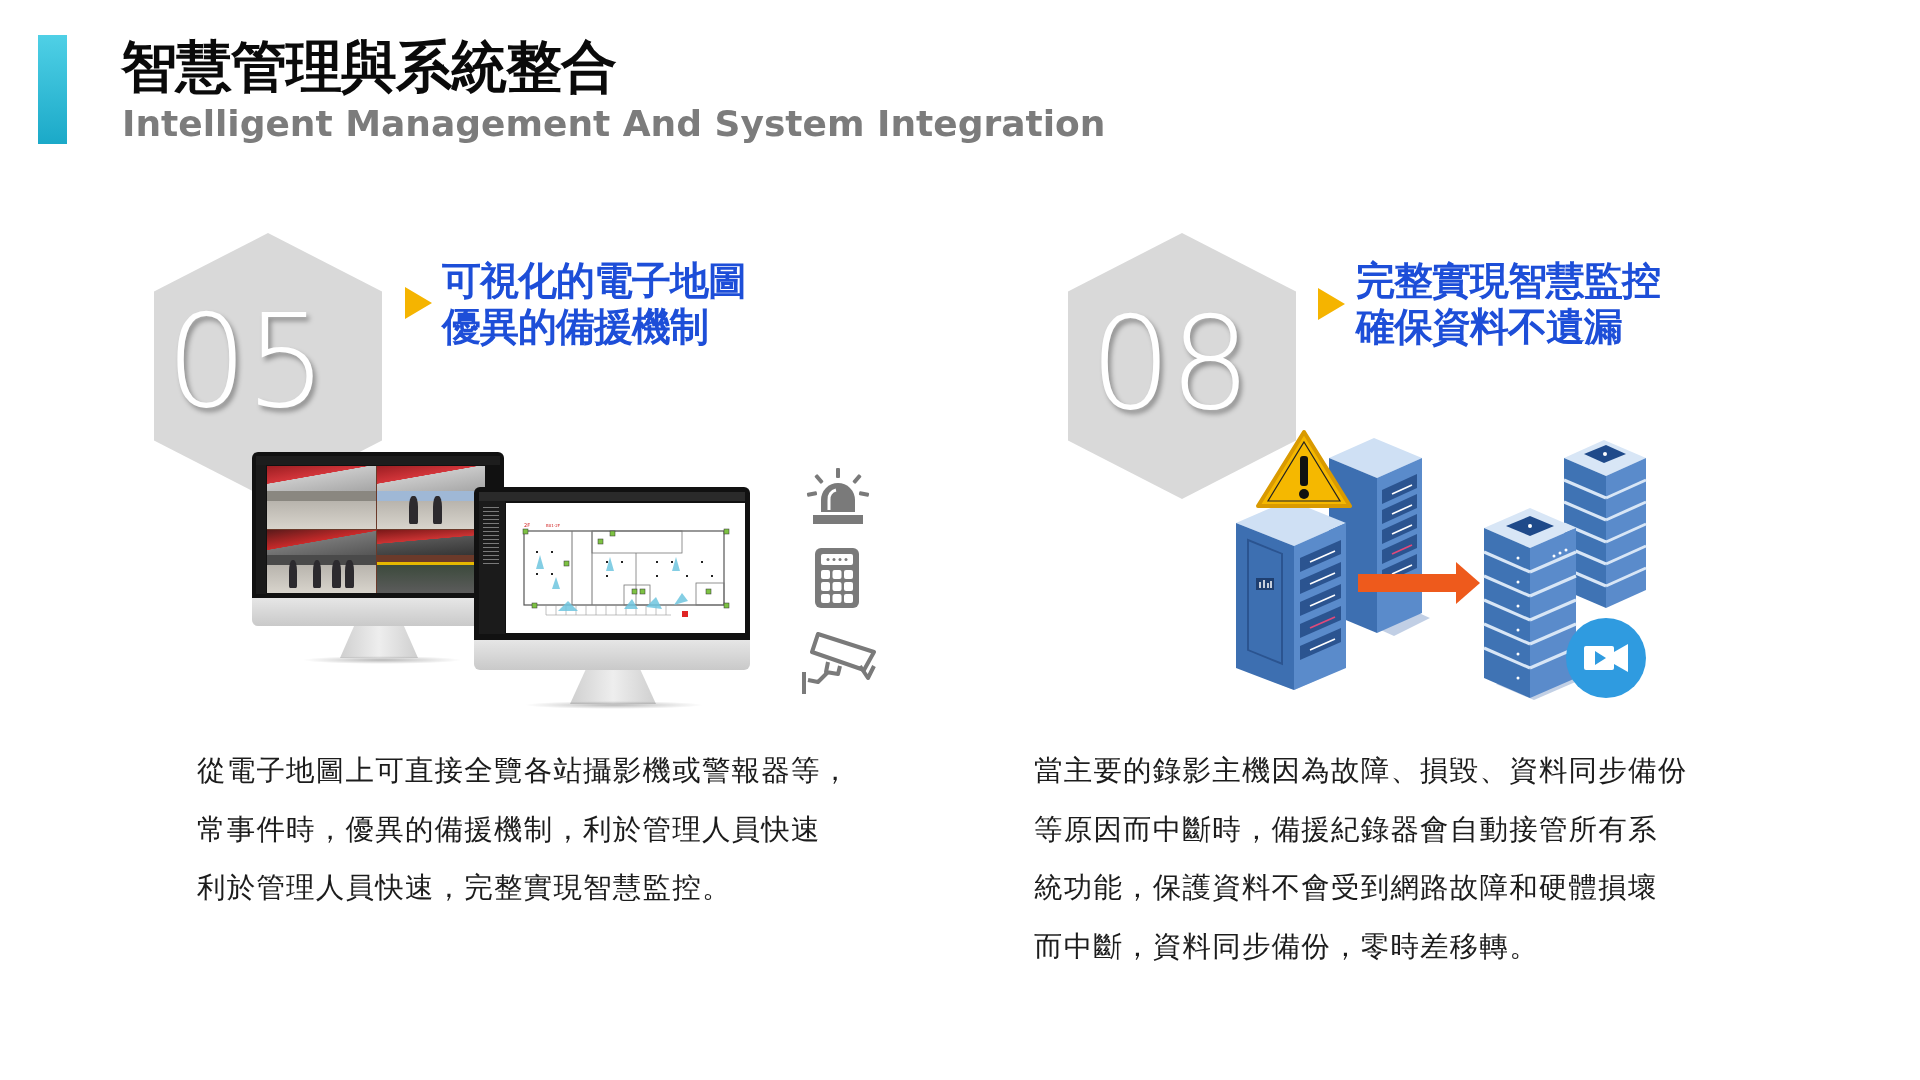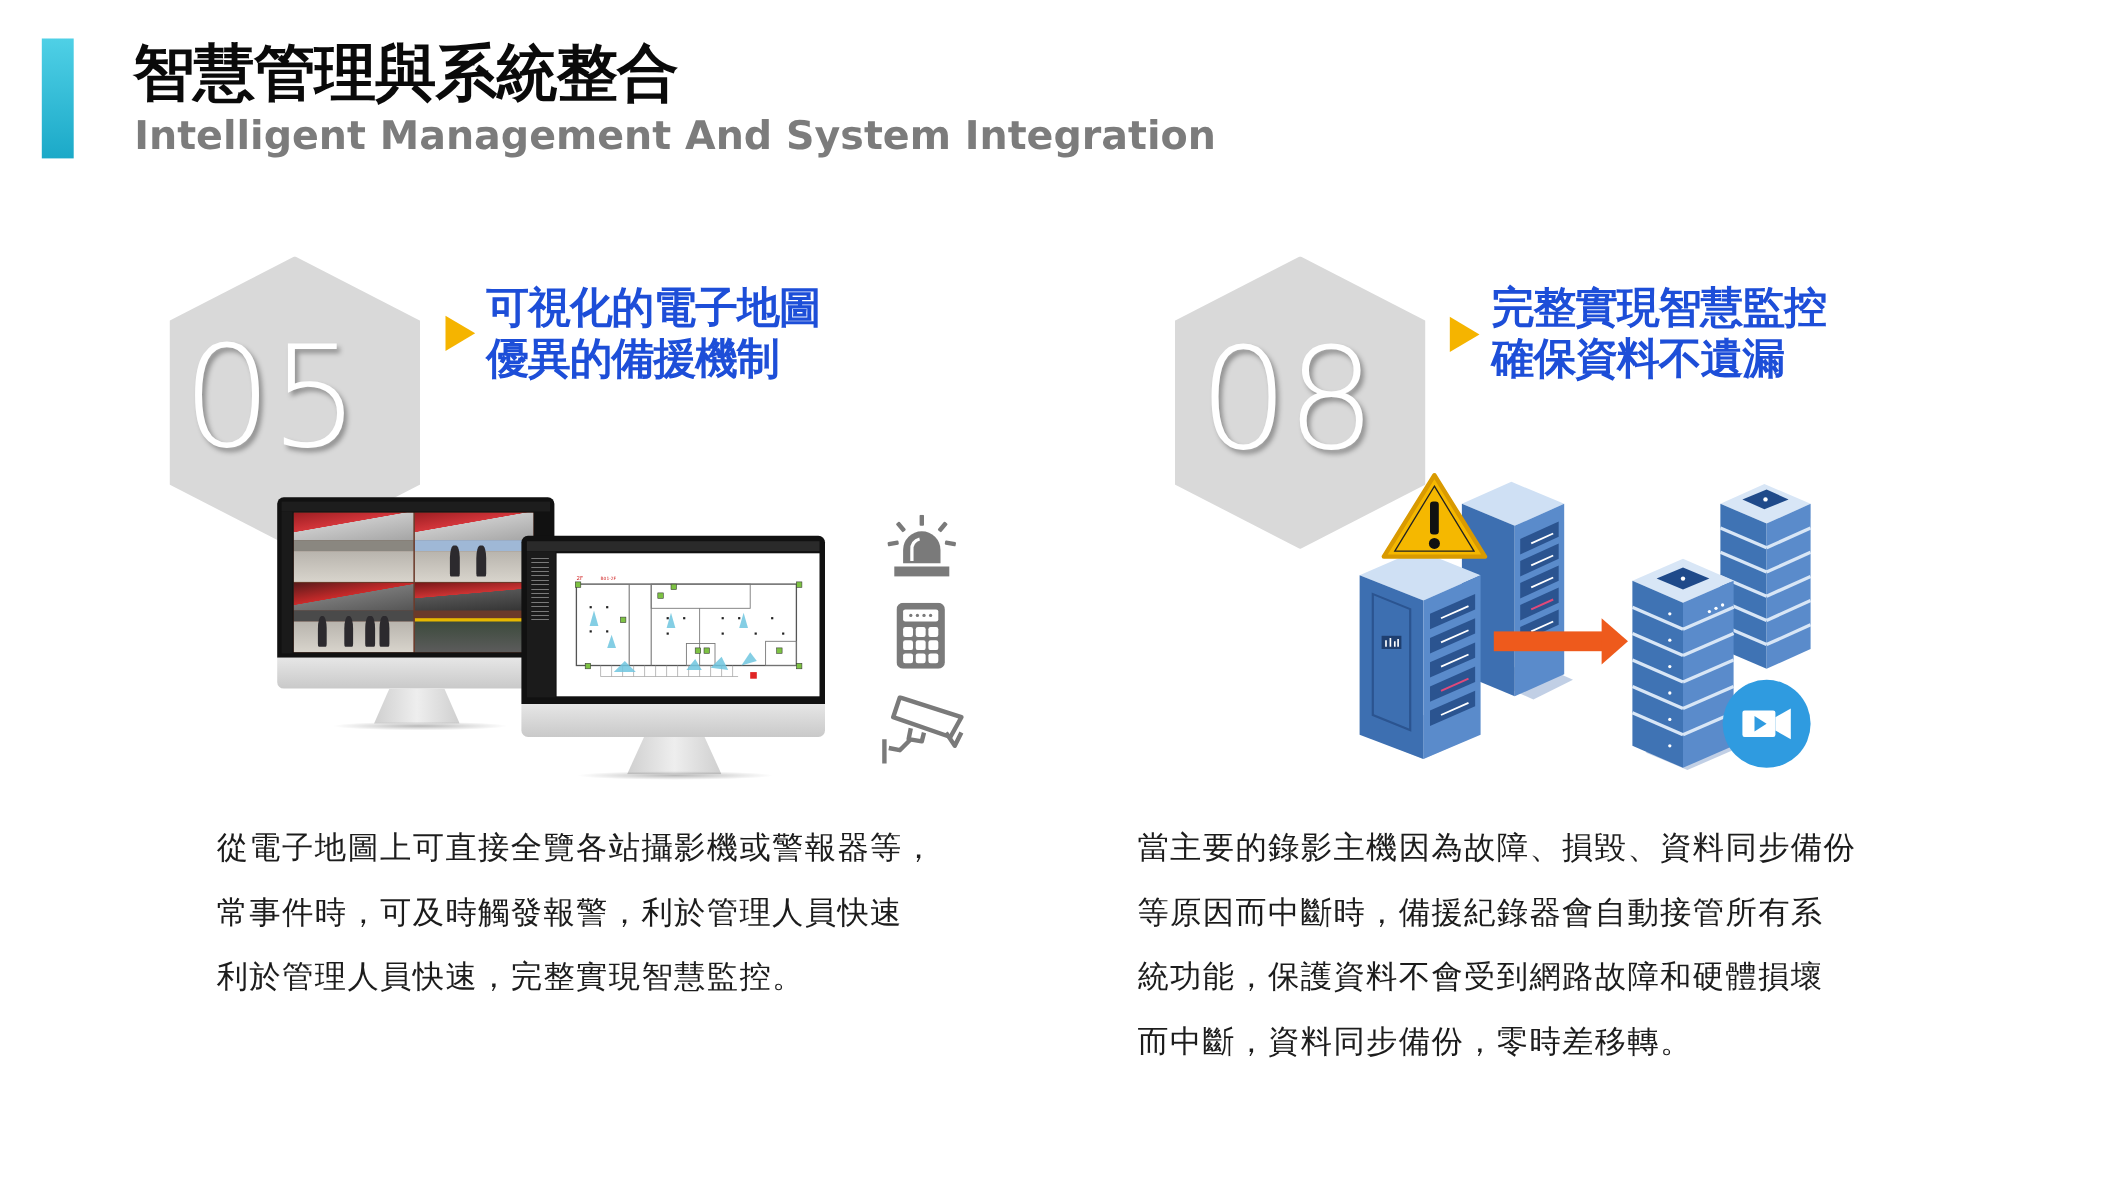--- a/index.html
+++ b/index.html
@@ -252,21 +252,21 @@
       <path d="M12 20 L18 2 L74 20 L64 38 Z"></path>
       <path d="M60 34 L68 46 L74 34"></path>
       <path d="M28 30 L26 40 L38 42 L40 34"></path>
       <path d="M28 40 L18 50 L8 48"></path>
       <path d="M4 40 L4 62"></path>
     </g>
   </svg>
 
   <div class="body-text" style="left:197px; top:742px;">
     <div>從電子地圖上可直接全覽各站攝影機或警報器等，</div>
-    <div>常事件時，可及時觸發報警，利於管理人員快速</div>
+    <div>常事件時，優異的備援機制，利於管理人員快速</div>
     <div>利於管理人員快速，完整實現智慧監控。</div>
   </div>
 </section>
 
 <section>
   <div class="hex" style="left:1068px; top:233px;"></div>
   <div class="hex-number" style="left:1090px; top:300px;">08</div>
 
   <div class="play-arrow" style="left:1318px; top:288px;"></div>
   <div class="feature-title" style="left:1356px; top:258px;">

